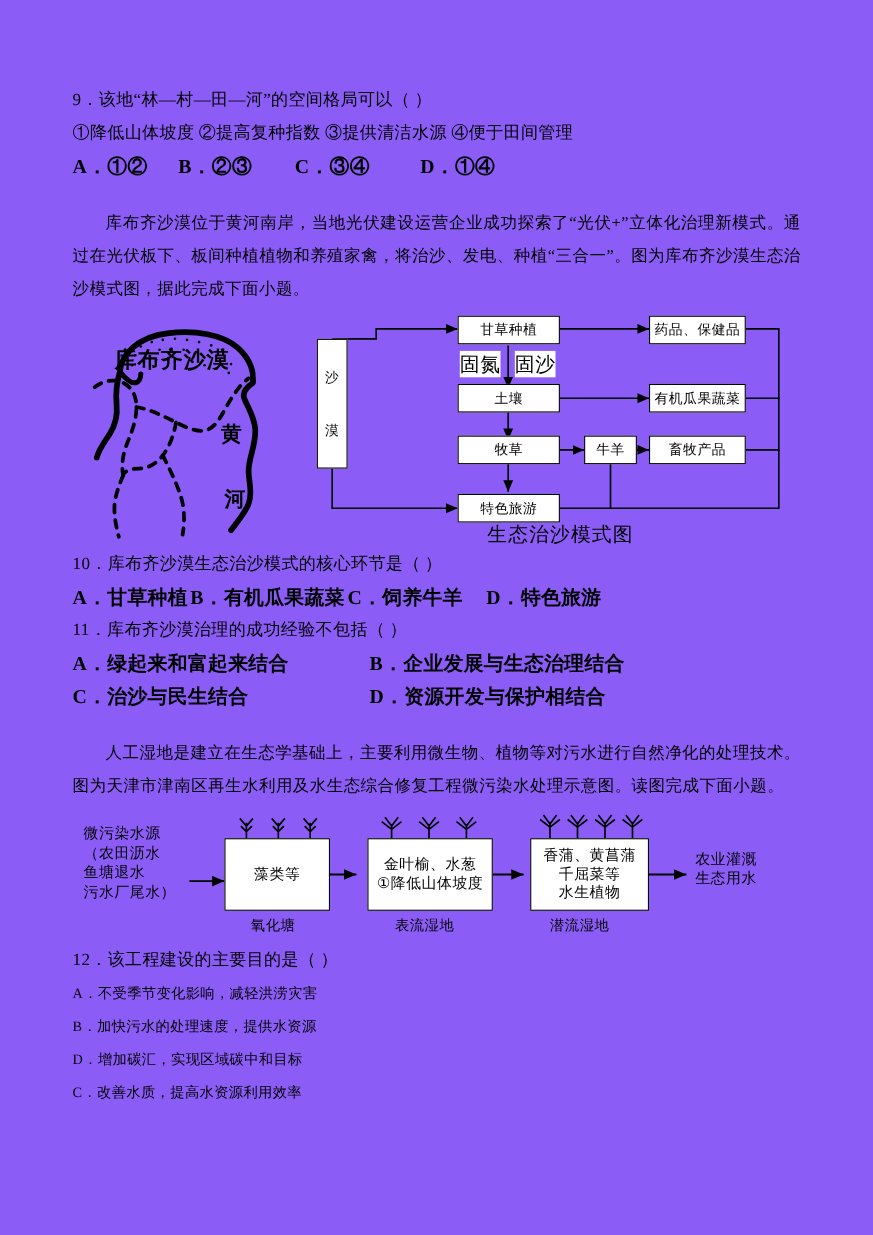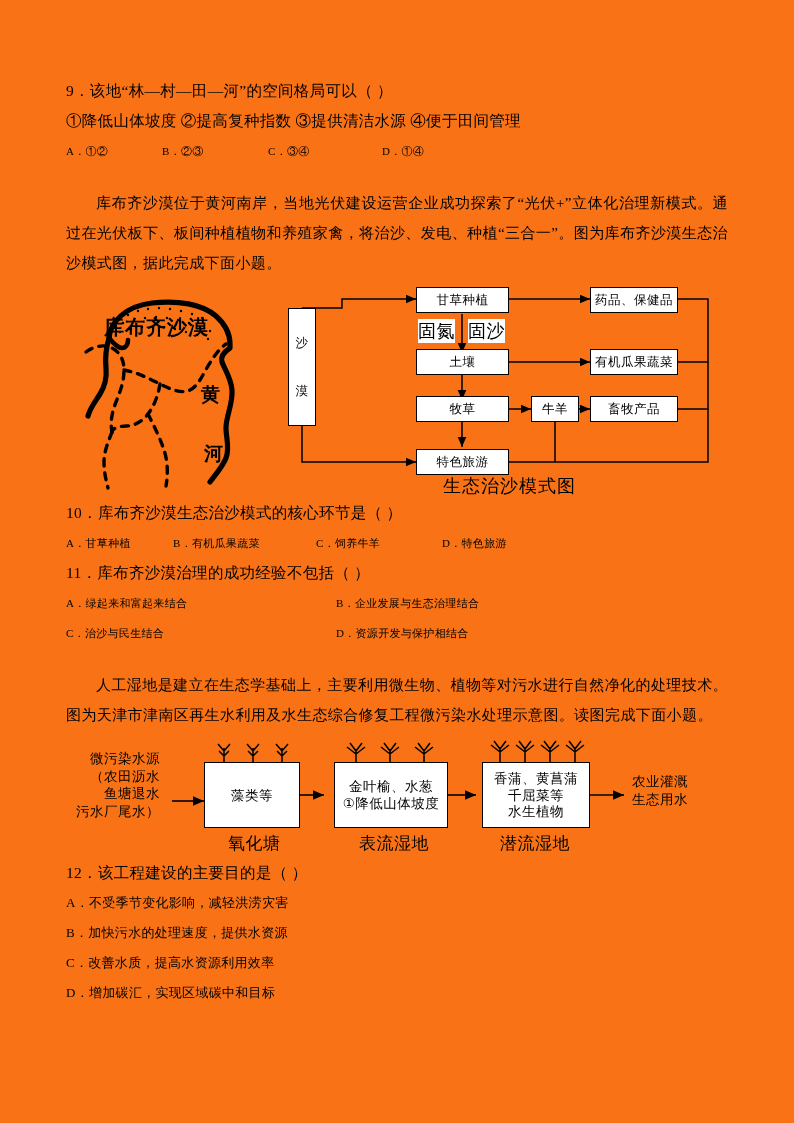--- a/index.html
+++ b/index.html
@@ -13,21 +13,21 @@
     position: relative;
     font-family: "Liberation Serif", "DejaVu Serif", serif;
     color: #000000;
     overflow: hidden;
   }
   .page {
     position: absolute;
     left: 0; top: 0;
     width: 794px;
     height: 1123px;
-    background: #f97316;
+    background: #8b5cf6;
   }
   .content {
     position: absolute;
     left: 66px;
     top: 76px;
     width: 662px;
   }
 
   
   .q-line {
@@ -46,23 +46,24 @@
     font-size: 15px;
     line-height: 30px;
     text-align: justify;
     text-indent: 2em;
     letter-spacing: 0.4px;
   }
   .spacer-md { height: 22px; }
 
   .optrow {
     display: flex;
-    font-size: 11px;
+    font-size: 18px;
     line-height: 30px;
     letter-spacing: 0.3px;
+    font-weight: bold;
   }
   .optrow .cell { white-space: nowrap; }
 
   
   .fig1 {
     position: relative;
     height: 212px;
     margin-top: 8px;
   }
 
@@ -155,26 +156,25 @@
     white-space: pre-line;
     letter-spacing: 0.5px;
   }
   .wtext {
     position: absolute;
     font-family: "DejaVu Sans", "Liberation Sans", sans-serif;
     font-size: 13.5px;
     line-height: 1.3;
     white-space: pre-line;
     letter-spacing: 0.5px;
-    text-align: right;
   }
   .wcap {
     position: absolute;
     font-family: Liberation Mono, monospace;
-    font-size: 17px;
+    font-size: 13px;
     white-space: nowrap;
     letter-spacing: 0.5px;
   }
   .warrow { position: absolute; }
 </style>
 </head>
 <body>
 
 <div class="page">
   <div class="content">
@@ -410,17 +410,17 @@
         <path d="M0 6 L34 6" stroke="#000" stroke-width="1.6" marker-end="url(#wa4)"></path>
       </svg>
 
       <div class="wtext" style="left:556px; top:33px;">农业灌溉
 生态用水</div>
     </div>
 
     <div class="q-line">12．该工程建设的主要目的是（  ）</div>
     <div class="opt-line">A．不受季节变化影响，减轻洪涝灾害</div>
     <div class="opt-line">B．加快污水的处理速度，提供水资源</div>
+    <div class="opt-line">D．增加碳汇，实现区域碳中和目标</div>
     <div class="opt-line">C．改善水质，提高水资源利用效率</div>
-    <div class="opt-line">D．增加碳汇，实现区域碳中和目标</div>
 
   </div>
 </div>
 
 </body></html>

